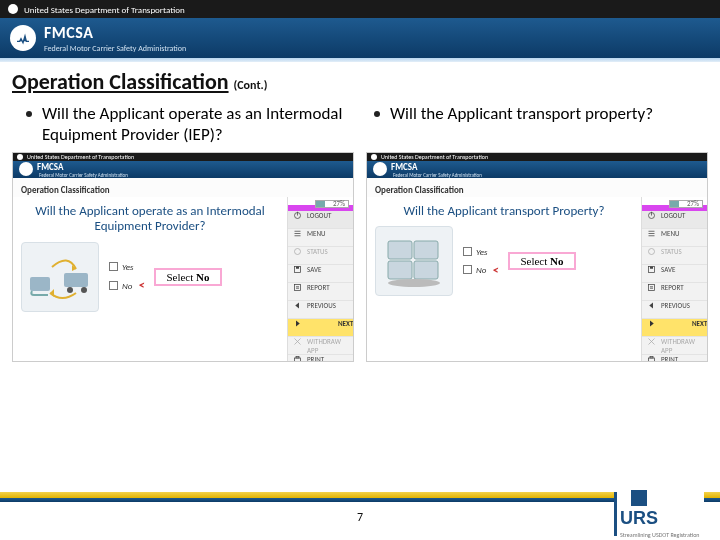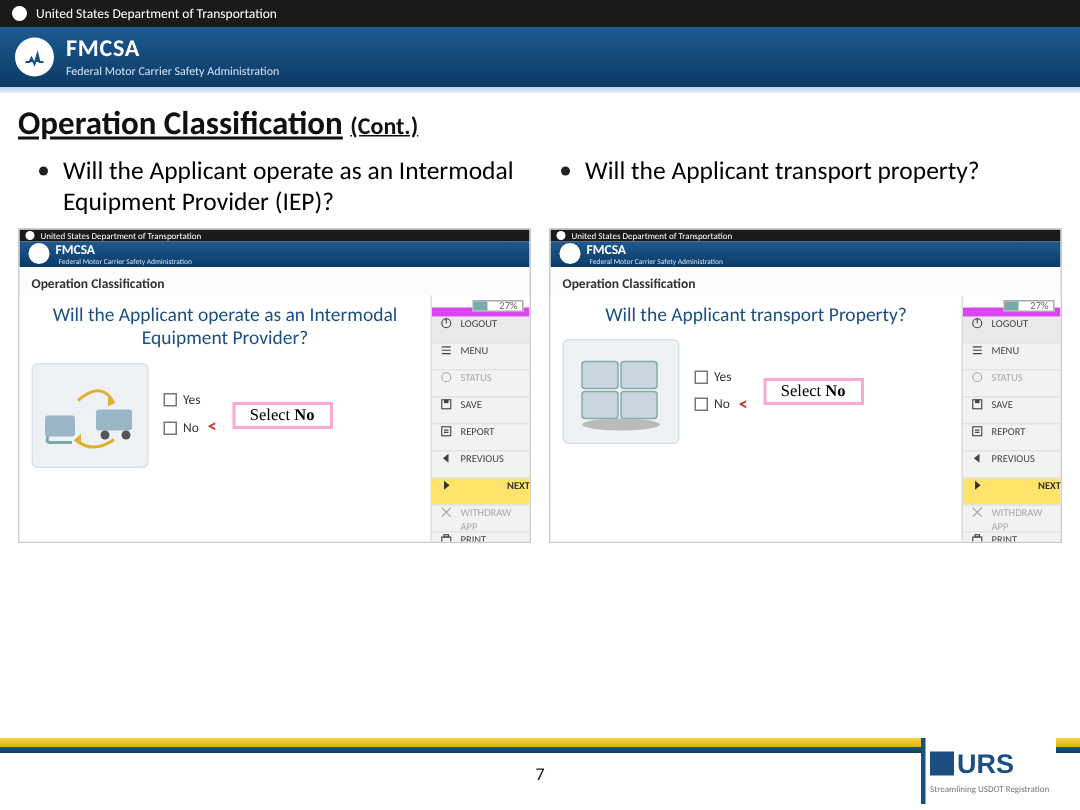--- a/index.html
+++ b/index.html
@@ -56,21 +56,21 @@
     left:0; right:0; bottom:-4px;
     height:4px;
     background: linear-gradient(#b7d5ee,#e3eef8);
   }
   .slide-title {
     margin: 10px 12px 4px 12px;
     font-size: 22px;
     font-weight: bold;
     color: #111;
   }
-  .slide-title .cont { font-size: 16px; font-weight: bold; text-decoration: underline; }
+  .slide-title .cont { font-size: 12px; font-weight: bold; }
   .bullets {
     display: flex;
     margin: 8px 12px 2px 12px;
     font-size: 17px;
     line-height: 1.25;
   }
   .bullets .col {
     flex: 1;
     padding: 0 6px;
     display:flex;
@@ -147,20 +147,21 @@
     height:70px;
     background:#eef2f5;
     border-radius:4px;
     display:flex; align-items:center; justify-content:center;
     border:1px solid #d8e0e6;
   }
   .fig-art svg { width:64px; height:56px; }
   .yn {
     display:flex; flex-direction:column; font-size:9px; color:#333;
     gap:6px;
+    font-style:italic;
   }
   .yn .opt { display:flex; align-items:center; gap:4px; }
   .yn .box { width:9px; height:9px; border:1px solid #777; background:#fff; }
   .arrow-left {
     color:#cc3333;
     font-weight:bold;
     font-size:12px;
     margin-left:2px;
   }
   .selectno {
@@ -217,21 +218,21 @@
   }
   .footer-logo {
     position:absolute; right:16px; top:0;
     width:90px; height:44px;
     background:#fff;
     display:flex; flex-direction:column;
     align-items:flex-start; justify-content:center;
     padding-left:6px;
   }
   .footer-logo .urs {
-    display:flex; align-items:center; gap:2px;
+    display:flex; align-items:center; gap:2px;flex-direction:column;
   }
   .footer-logo .urs .sq { width:16px; height:16px; background:#1b4f82; display:inline-block;}
   .footer-logo .urs .txt { font-size:18px; font-weight:bold; color:#1b4f82; font-family: Arial, sans-serif;}
   .footer-logo .cap { font-size:6px; color:#777; margin-top:2px;}
   .footer-logo::before {
     content:""; position:absolute; top:0; left:0;
     width:3px; height:100%; background:#1b4f82;
   }
 </style>
 </head>

